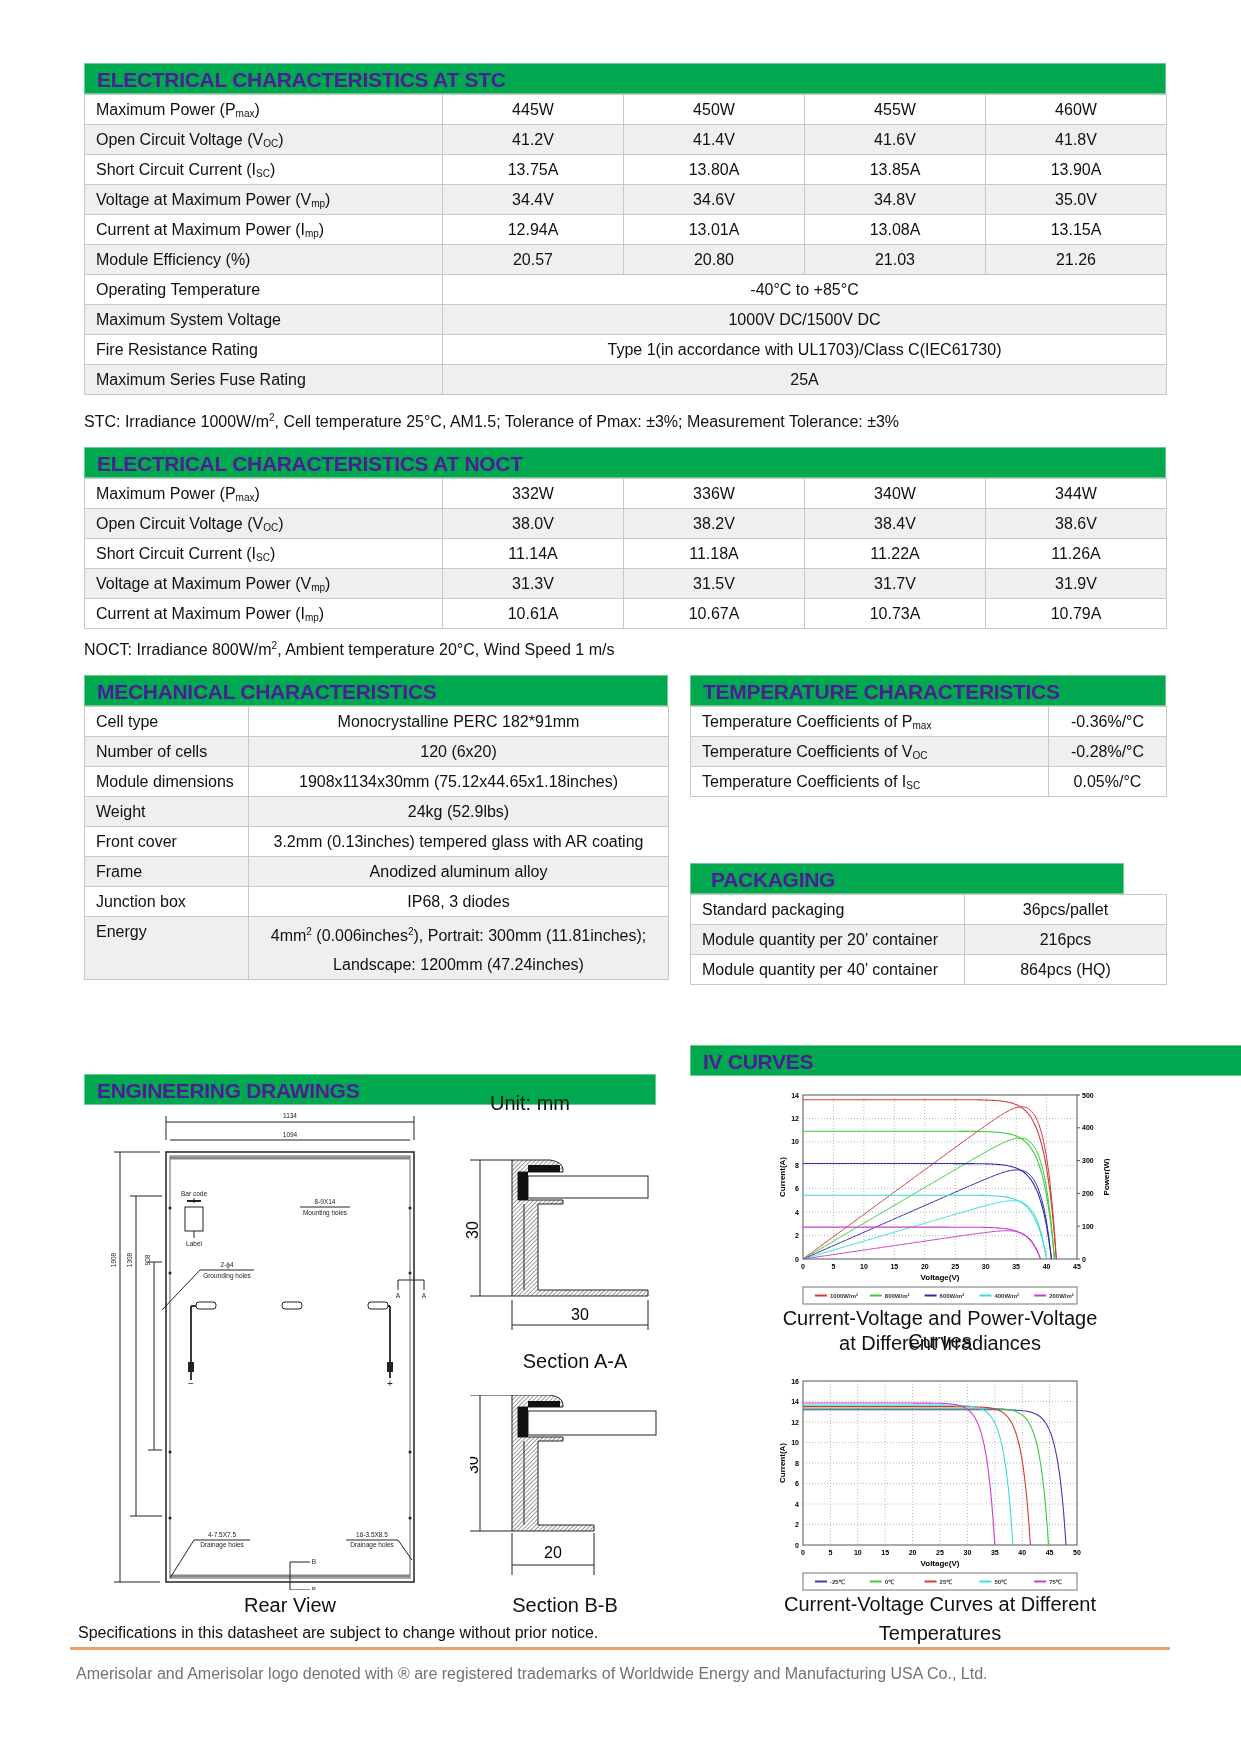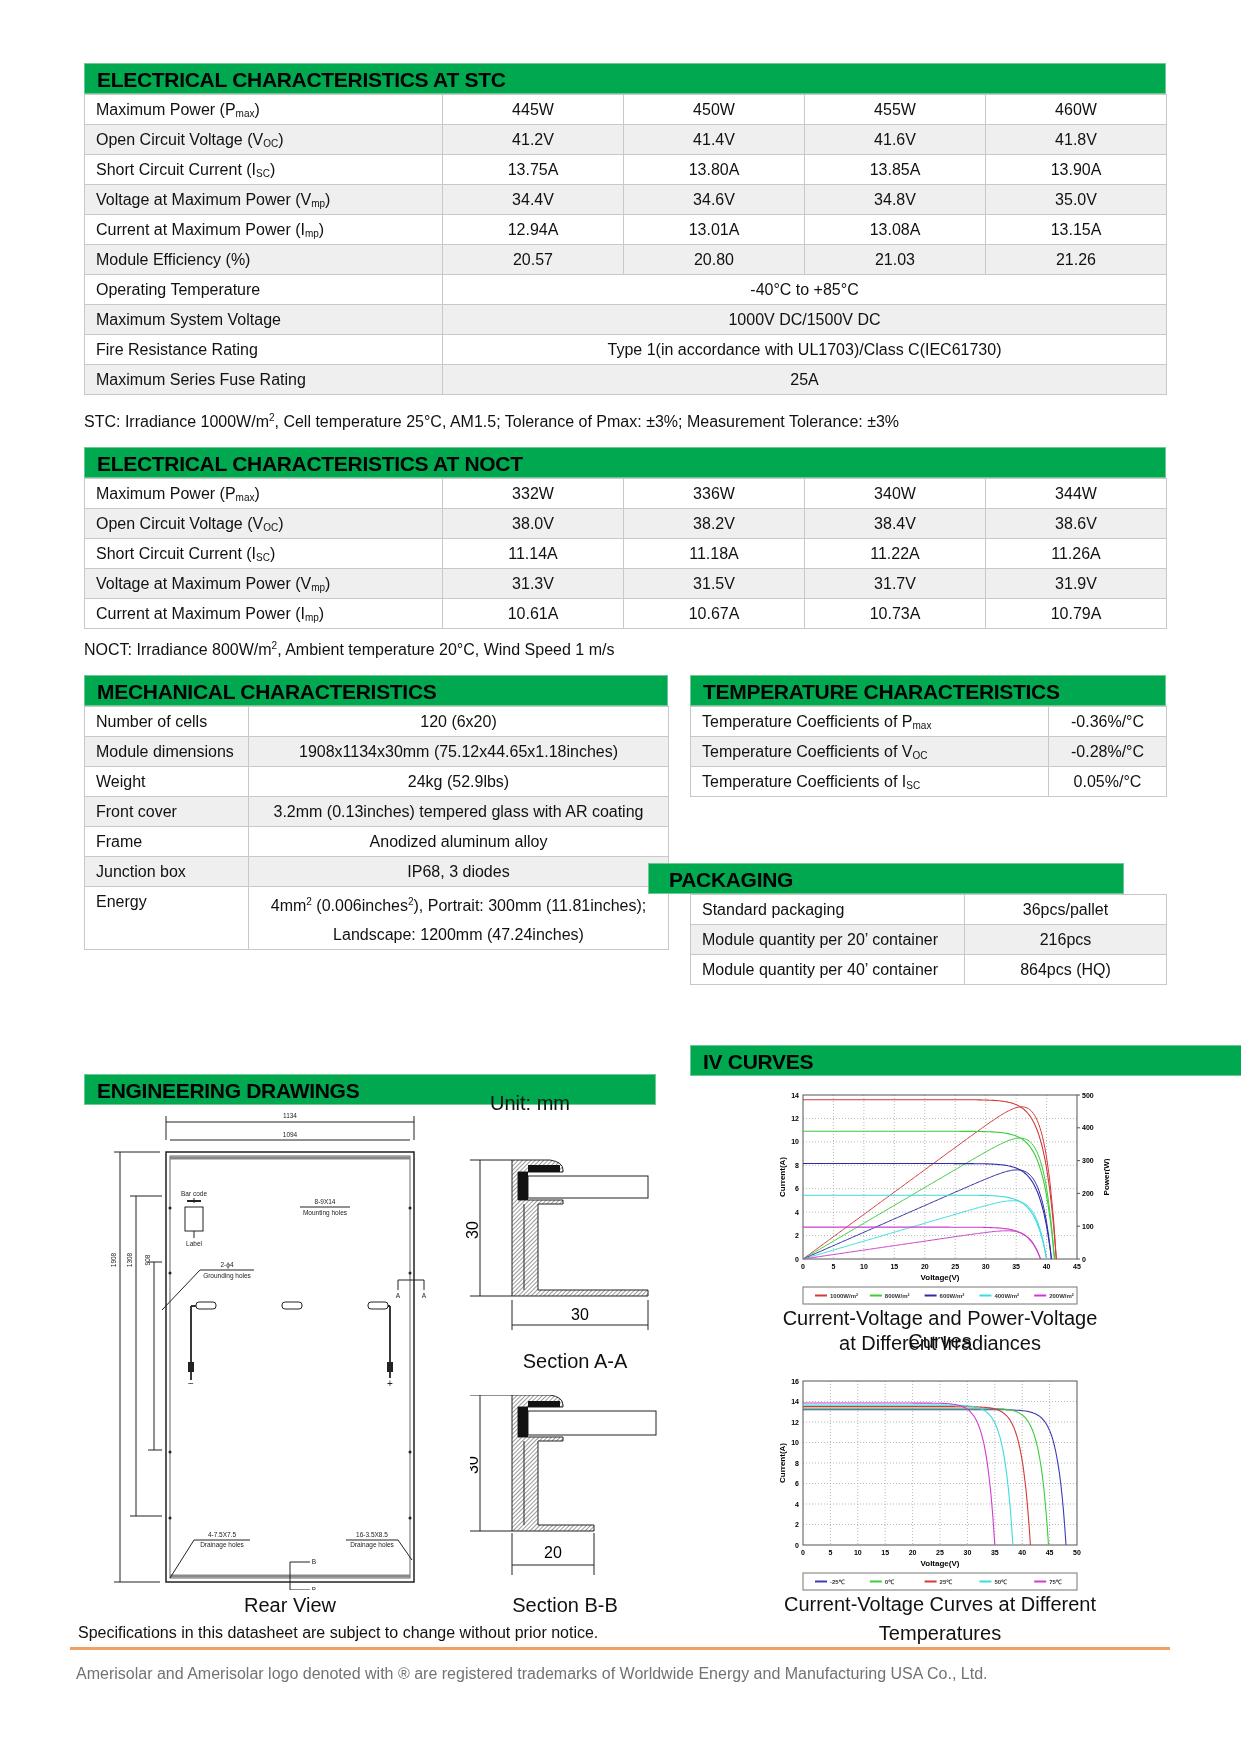--- a/index.html
+++ b/index.html
@@ -1,17 +1,17 @@
 <!DOCTYPE html>
 <html><head>
 <meta charset="utf-8">
 <style>
   html, body { margin: 0; padding: 0; background: #ffffff; }
   body { width: 1241px; height: 1754px; position: relative; font-family: "Liberation Sans", sans-serif; color: #111; overflow: hidden; }
-  .sec-head { position: absolute; background: #00a94f; color: #000000; font-family: "Liberation Sans", sans-serif; font-weight: bold; font-size: 21px; letter-spacing: -0.3px; padding-left: 12px; box-sizing: border-box; height: 31px; line-height: 32px; border: 1px solid #6fc88f; }
+  .sec-head { position: absolute; background: #00a94f; color: #4c1d95; font-family: "Liberation Sans", sans-serif; font-weight: bold; font-size: 21px; letter-spacing: -0.3px; padding-left: 12px; box-sizing: border-box; height: 31px; line-height: 32px; border: 1px solid #6fc88f; }
   table.spec { position: absolute; border-collapse: collapse; font-size: 16px; table-layout: fixed; }
   table.spec td { border: 1px solid #c8c8c8; height: 30px; padding: 0 11px; box-sizing: border-box; white-space: nowrap; }
   table.spec tr:nth-child(even) td { background: #efefef; }
   table.spec td.v { text-align: center; }
   sub { font-size: 10px; vertical-align: -2px; }
   sup { font-size: 10px; vertical-align: 6px; }
   .note { position: absolute; font-size: 16px; white-space: nowrap; }
   .caption { position: absolute; font-size: 20px; text-align: center; }
   svg text { font-family: "Liberation Sans", sans-serif; }
   .hr-orange { position: absolute; left: 70px; top: 1647px; width: 1100px; height: 3px; background: #f0a060; }
@@ -141,20 +141,24 @@
 <div class="note" style="left:84px;top:640px;"><span>NOCT: Irradiance 800W/m</span><sup>2</sup><span>, Ambient temperature 20°C, Wind Speed 1 m/s</span></div>
 
 <div class="sec-head" style="left:84px;top:675px;width:584px;">MECHANICAL CHARACTERISTICS</div>
 <table class="spec" style="left:84px;top:706px;width:584px;">
   <colgroup>
       <col style="width:164px">
       <col style="width:420px">
     </colgroup>
   <tbody id="mech-body">
       <tr>
+        <td>Cell type</td>
+        <td class="v">Monocrystalline PERC 182*91mm</td>
+      </tr>
+      <tr>
         <td>Number of cells</td>
         <td class="v">120 (6x20)</td>
       </tr>
       <tr>
         <td>Module dimensions</td>
         <td class="v">1908x1134x30mm (75.12x44.65x1.18inches)</td>
       </tr>
       <tr>
         <td>Weight</td>
         <td class="v">24kg (52.9lbs)</td>
@@ -196,21 +200,21 @@
         <td><span>Temperature Coefficients of V</span><sub>OC</sub></td>
         <td class="v">-0.28%/°C</td>
       </tr>
       <tr>
         <td><span>Temperature Coefficients of I</span><sub>SC</sub></td>
         <td class="v">0.05%/°C</td>
       </tr>
     </tbody>
 </table>
 
-<div class="sec-head" style="left:648px;top:863px;width:476px;padding-left:20px;">PACKAGING</div>
+<div class="sec-head" style="left:690px;top:863px;width:434px;padding-left:20px;">PACKAGING</div>
 <table class="spec" style="left:690px;top:894px;width:476px;">
   <colgroup>
       <col style="width:274px">
       <col style="width:202px">
     </colgroup>
   <tbody id="pack-body">
       <tr>
         <td>Standard packaging</td>
         <td class="v">36pcs/pallet</td>
       </tr>

